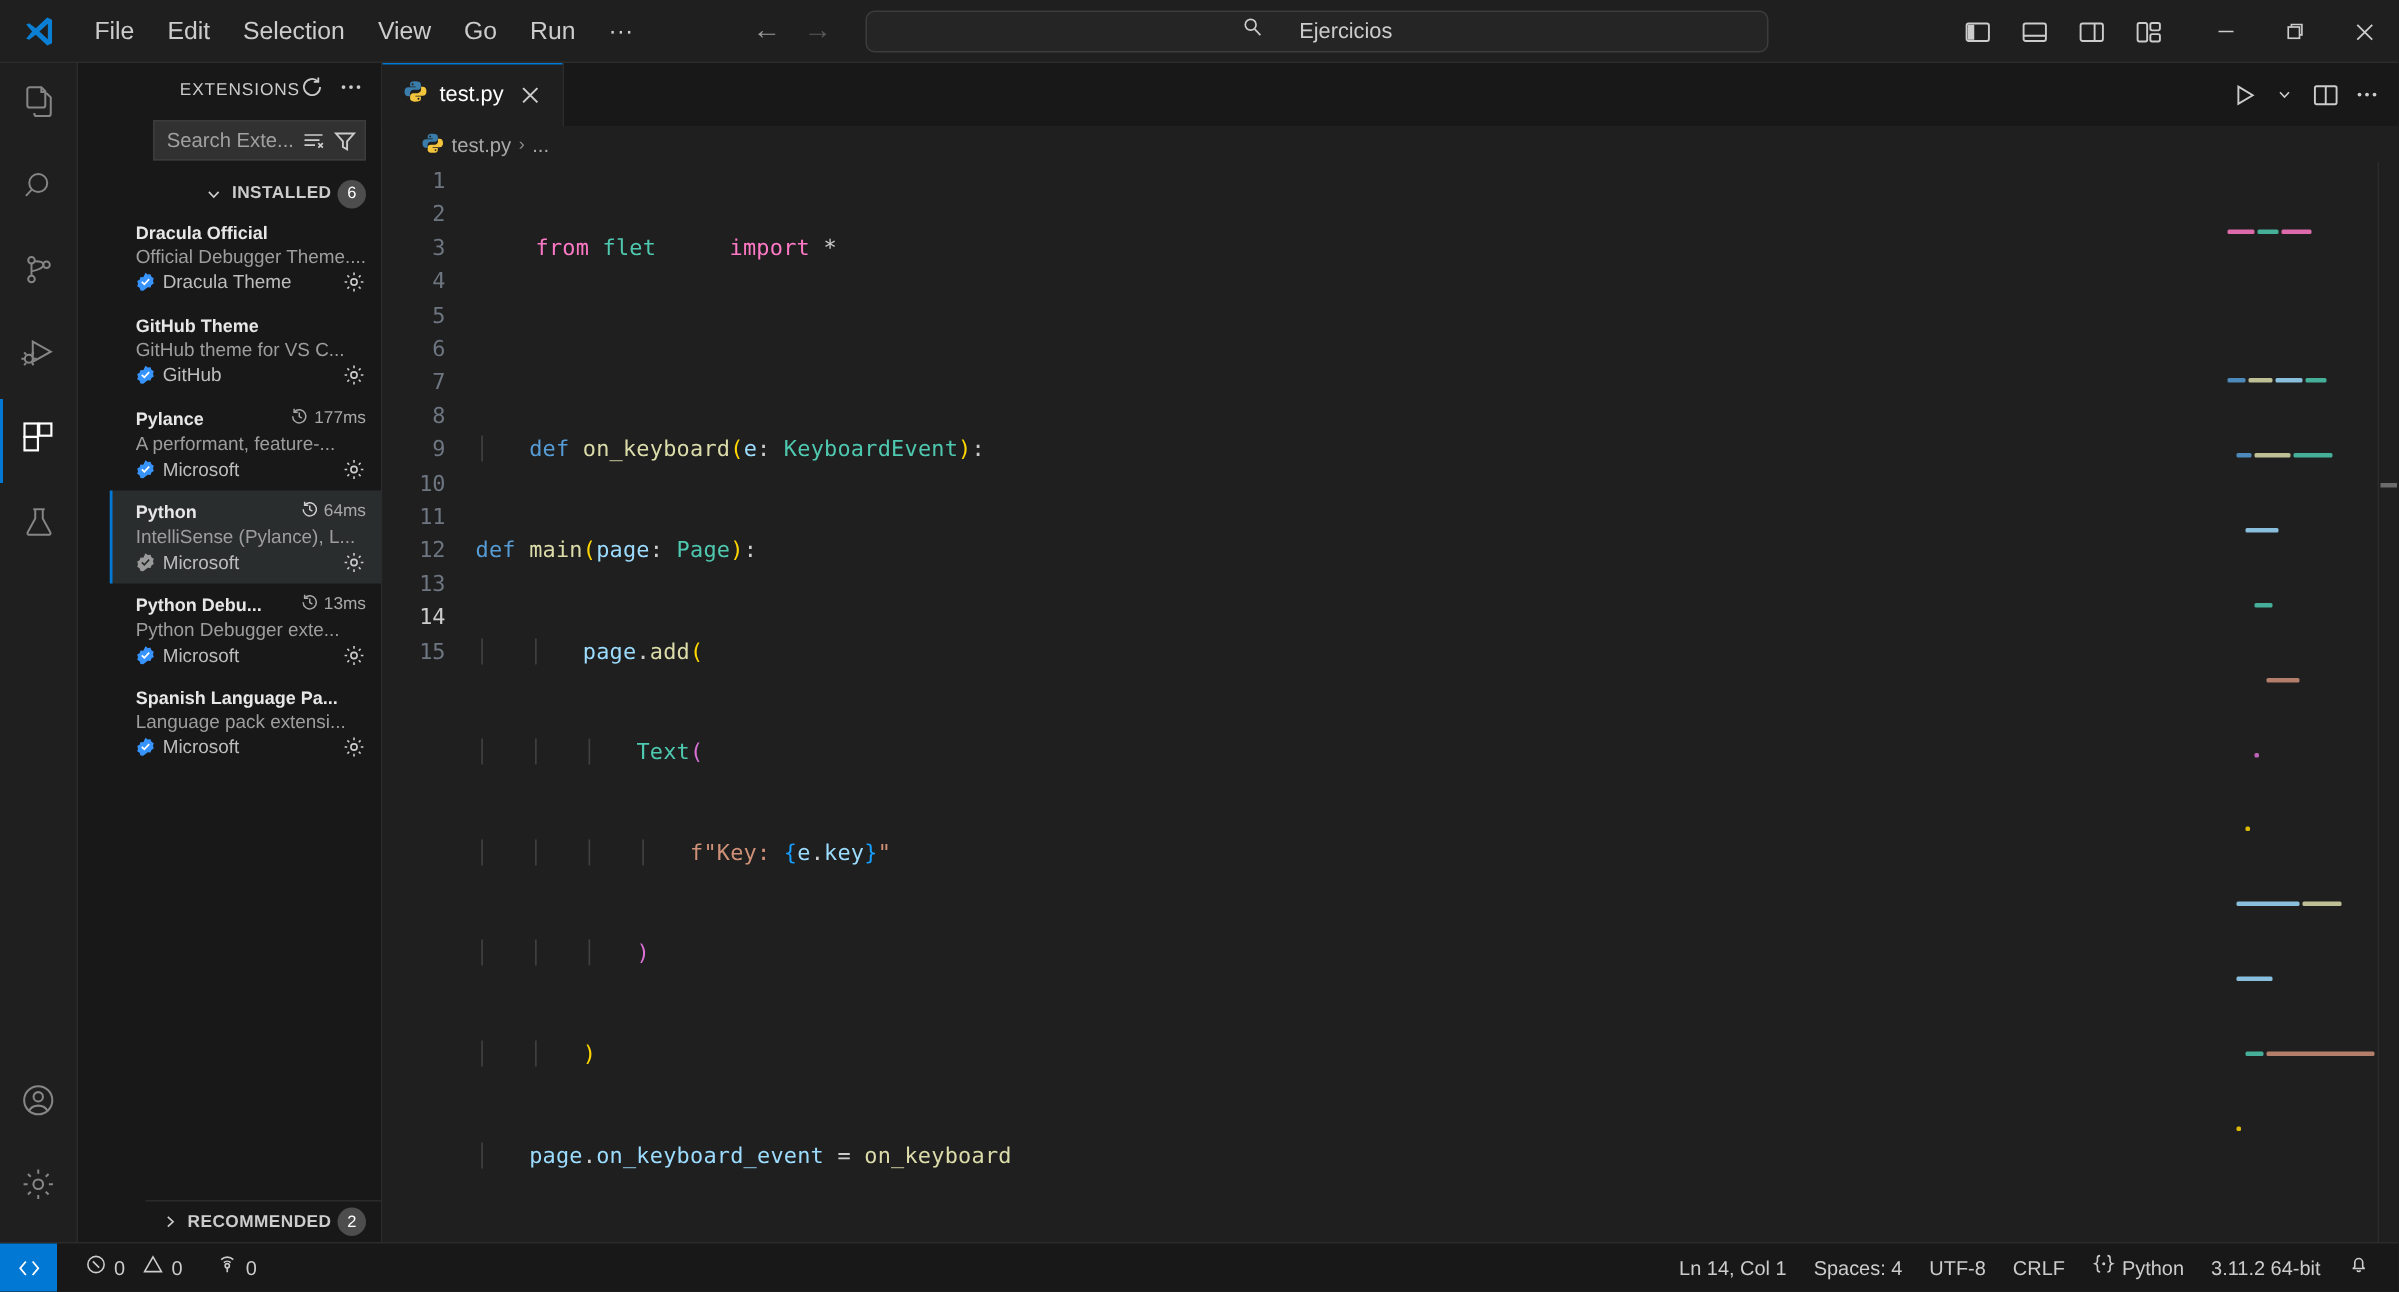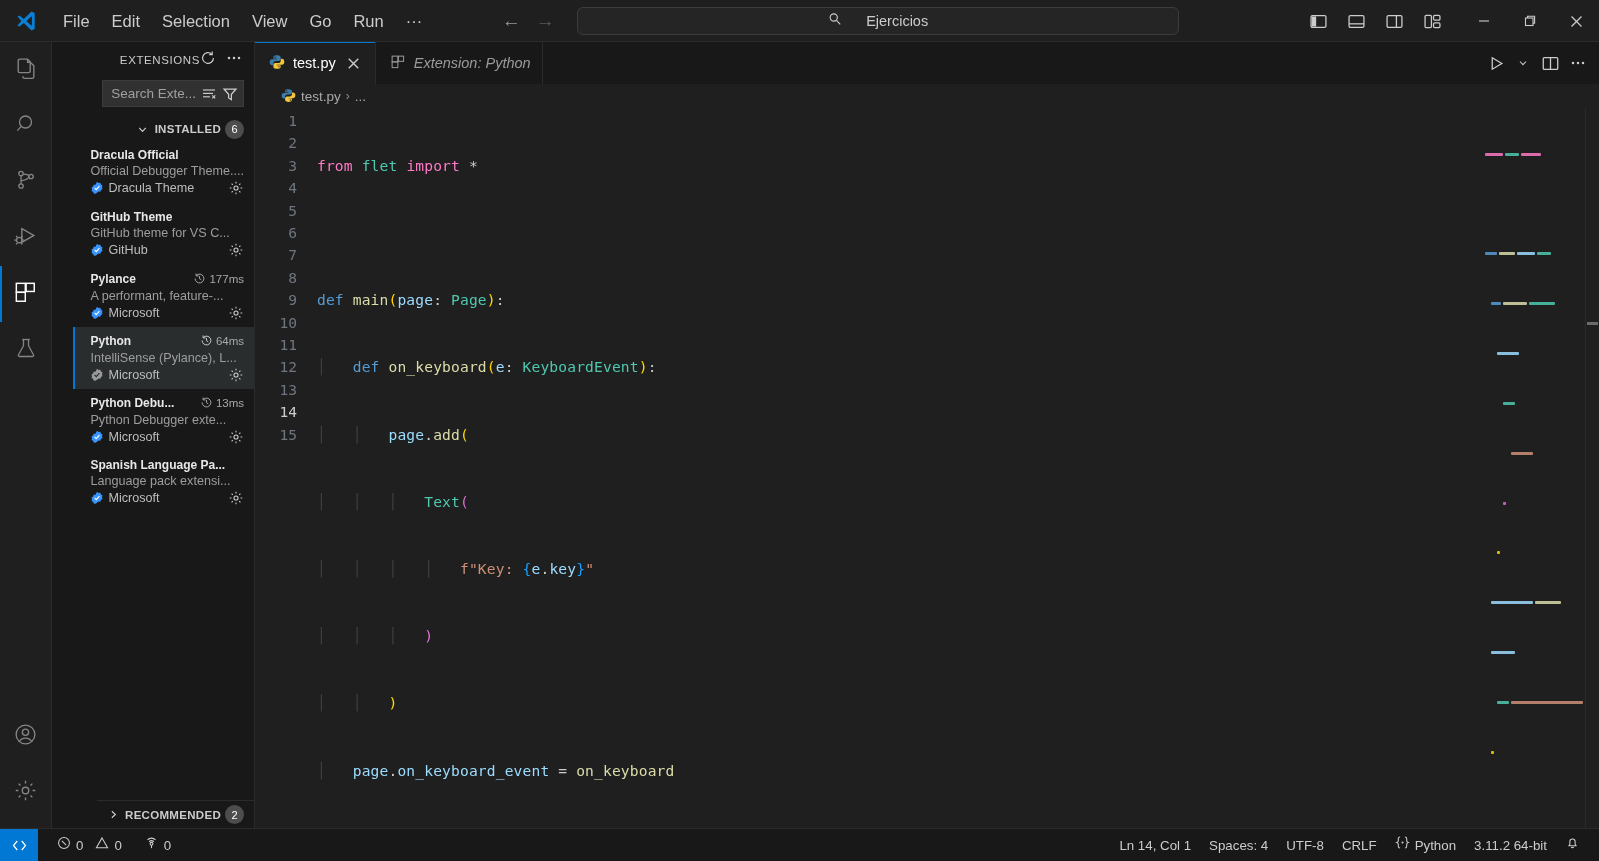--- a/index.html
+++ b/index.html
@@ -153,21 +153,21 @@
   }
   .gutter .ln.active { color: #cccccc; }
   .code {
     flex: 1 1 auto; padding-top: 2px; position: relative;
     font-family: "DejaVu Sans Mono", monospace; font-size: 14.6px;
     line-height: 22.4px; white-space: pre; color: #cccccc;
     letter-spacing: 0.15px;
   }
   .cl { height: 22.4px; position: relative; }
   .ind { color: #404040; }
-  .k   { color: #ff79c6; }  
+  .k   { color: #ff79c6; margin-left: 40px; }  
   .kb  { color: #569cd6; }  
   .fn  { color: #dcdcaa; }  
   .mod { color: #4ec9b0; }  
   .var { color: #9cdcfe; }  
   .str { color: #ce9178; }  
   .p1  { color: #ffd700; }  
   .p2  { color: #da70d6; }  
   .p3  { color: #179fff; }  
   .op  { color: #cccccc; }
   .punc{ color: #cccccc; }
@@ -592,30 +592,20 @@
                 <path d="M8.1 14.8c1.9 0 3.5-.4 3.5-1.9v-1.6H7.9v-.5h5c1.6 0 2.4-1.1 2.4-3s-.9-3-2.4-3h-1.2v1.9c0 1.3-1.1 2.4-2.4 2.4H6.5c-1.2 0-2.1.9-2.1 2.1v1.7c0 1.1 1.3 1.9 3.7 1.9zm2-1.3a.66.66 0 1 1 0-1.3.66.66 0 0 1 0 1.3z" fill="#f2c53d"></path>
               </svg>
           </span>
           <span class="tab-label">test.py</span>
           <span class="tab-close">
             <svg width="13" height="13" viewBox="0 0 12 12">
                 <line x1="1.6" y1="1.6" x2="10.4" y2="10.4" stroke="#cccccc" stroke-width="1.25"></line>
                 <line x1="10.4" y1="1.6" x2="1.6" y2="10.4" stroke="#cccccc" stroke-width="1.25"></line>
               </svg>
           </span>
-        </div>
-        <div class="tab preview">
-          <span>
-            <svg width="16" height="16" viewBox="0 0 24 24" fill="none" stroke="#9a9a9a" stroke-width="1.5">
-                <rect x="3.2" y="11.8" width="8.6" height="8.6"></rect>
-                <rect x="3.2" y="3.2" width="8.6" height="8.6"></rect>
-                <rect x="12.6" y="3.2" width="7.8" height="7.8"></rect>
-              </svg>
-          </span>
-          <span class="tab-label">Extension: Python</span>
         </div>
 
         <div class="tab-actions">
           <div class="tab-act">
             <svg width="17" height="17" viewBox="0 0 16 16" fill="none" stroke="#cccccc" stroke-width="1.2">
                 <polygon points="4,2.6 13,8 4,13.4"></polygon>
               </svg>
           </div>
           <div class="tab-act" style="width:16px">
             <svg width="12" height="12" viewBox="0 0 16 16" fill="none" stroke="#cccccc" stroke-width="1.4">
@@ -665,22 +655,22 @@
           <div class="ln">11</div>
           <div class="ln">12</div>
           <div class="ln">13</div>
           <div class="ln active">14</div>
           <div class="ln">15</div>
         </div>
 
         <div class="code">
           <div class="cl"><span class="k">from</span> <span class="mod">flet</span> <span class="k">import</span> <span class="star">*</span></div>
           <div class="cl"></div>
+          <div class="cl"><span class="ind">│</span>   <span class="kb">def</span> <span class="fn">on_keyboard</span><span class="p1">(</span><span class="var">e</span><span class="punc">:</span> <span class="mod">KeyboardEvent</span><span class="p1">)</span><span class="punc">:</span></div>
           <div class="cl"><span class="kb">def</span> <span class="fn">main</span><span class="p1">(</span><span class="var">page</span><span class="punc">:</span> <span class="mod">Page</span><span class="p1">)</span><span class="punc">:</span></div>
-          <div class="cl"><span class="ind">│</span>   <span class="kb">def</span> <span class="fn">on_keyboard</span><span class="p1">(</span><span class="var">e</span><span class="punc">:</span> <span class="mod">KeyboardEvent</span><span class="p1">)</span><span class="punc">:</span></div>
           <div class="cl"><span class="ind">│</span>   <span class="ind">│</span>   <span class="var">page</span><span class="punc">.</span><span class="fn">add</span><span class="p1">(</span></div>
           <div class="cl"><span class="ind">│</span>   <span class="ind">│</span>   <span class="ind">│</span>   <span class="mod">Text</span><span class="p2">(</span></div>
           <div class="cl"><span class="ind">│</span>   <span class="ind">│</span>   <span class="ind">│</span>   <span class="ind">│</span>   <span class="str">f"Key: </span><span class="p3">{</span><span class="var">e</span><span class="punc">.</span><span class="var">key</span><span class="p3">}</span><span class="str">"</span></div>
           <div class="cl"><span class="ind">│</span>   <span class="ind">│</span>   <span class="ind">│</span>   <span class="p2">)</span></div>
           <div class="cl"><span class="ind">│</span>   <span class="ind">│</span>   <span class="p1">)</span></div>
           <div class="cl"><span class="ind">│</span>   <span class="var">page</span><span class="punc">.</span><span class="var">on_keyboard_event</span> <span class="op">=</span> <span class="fn">on_keyboard</span></div>
           <div class="cl">   </div>
           
           
           

